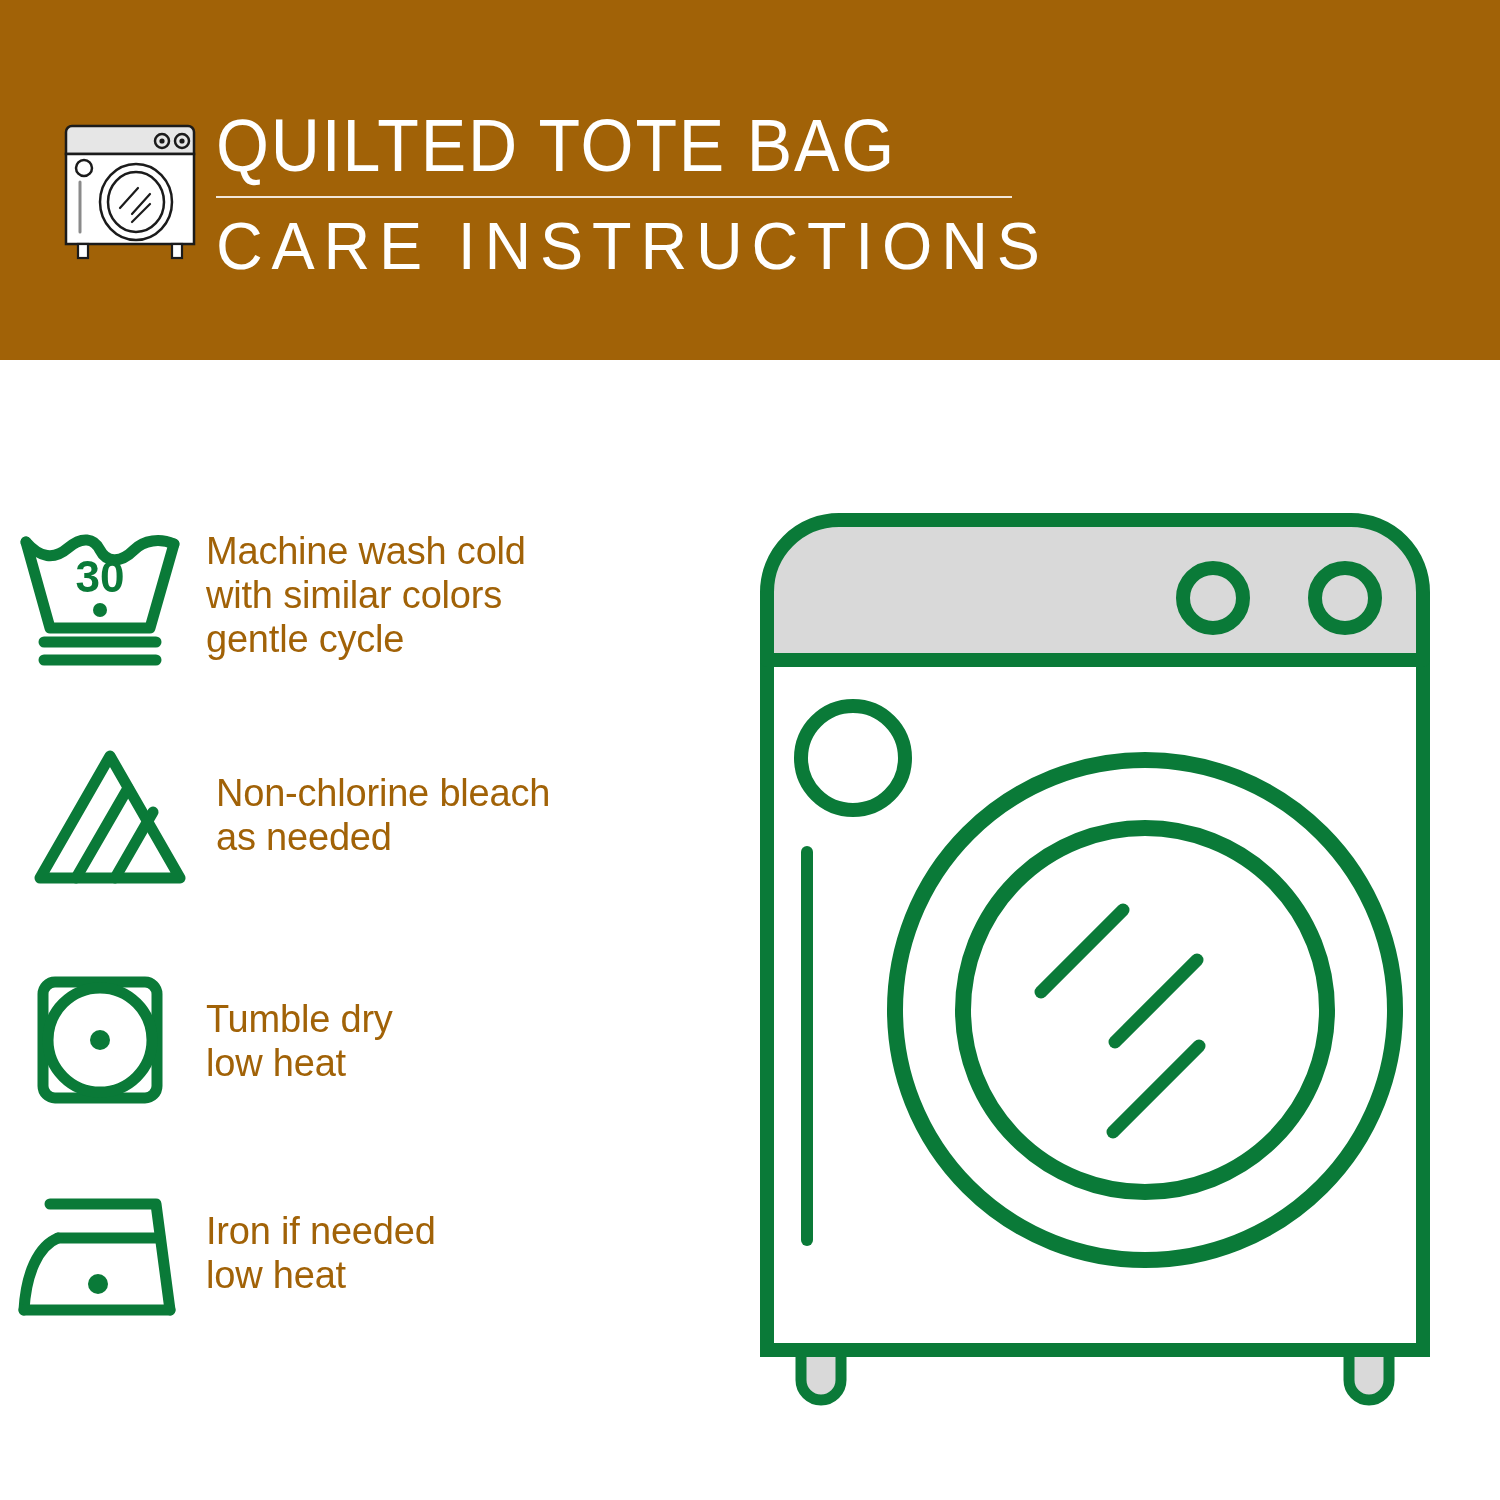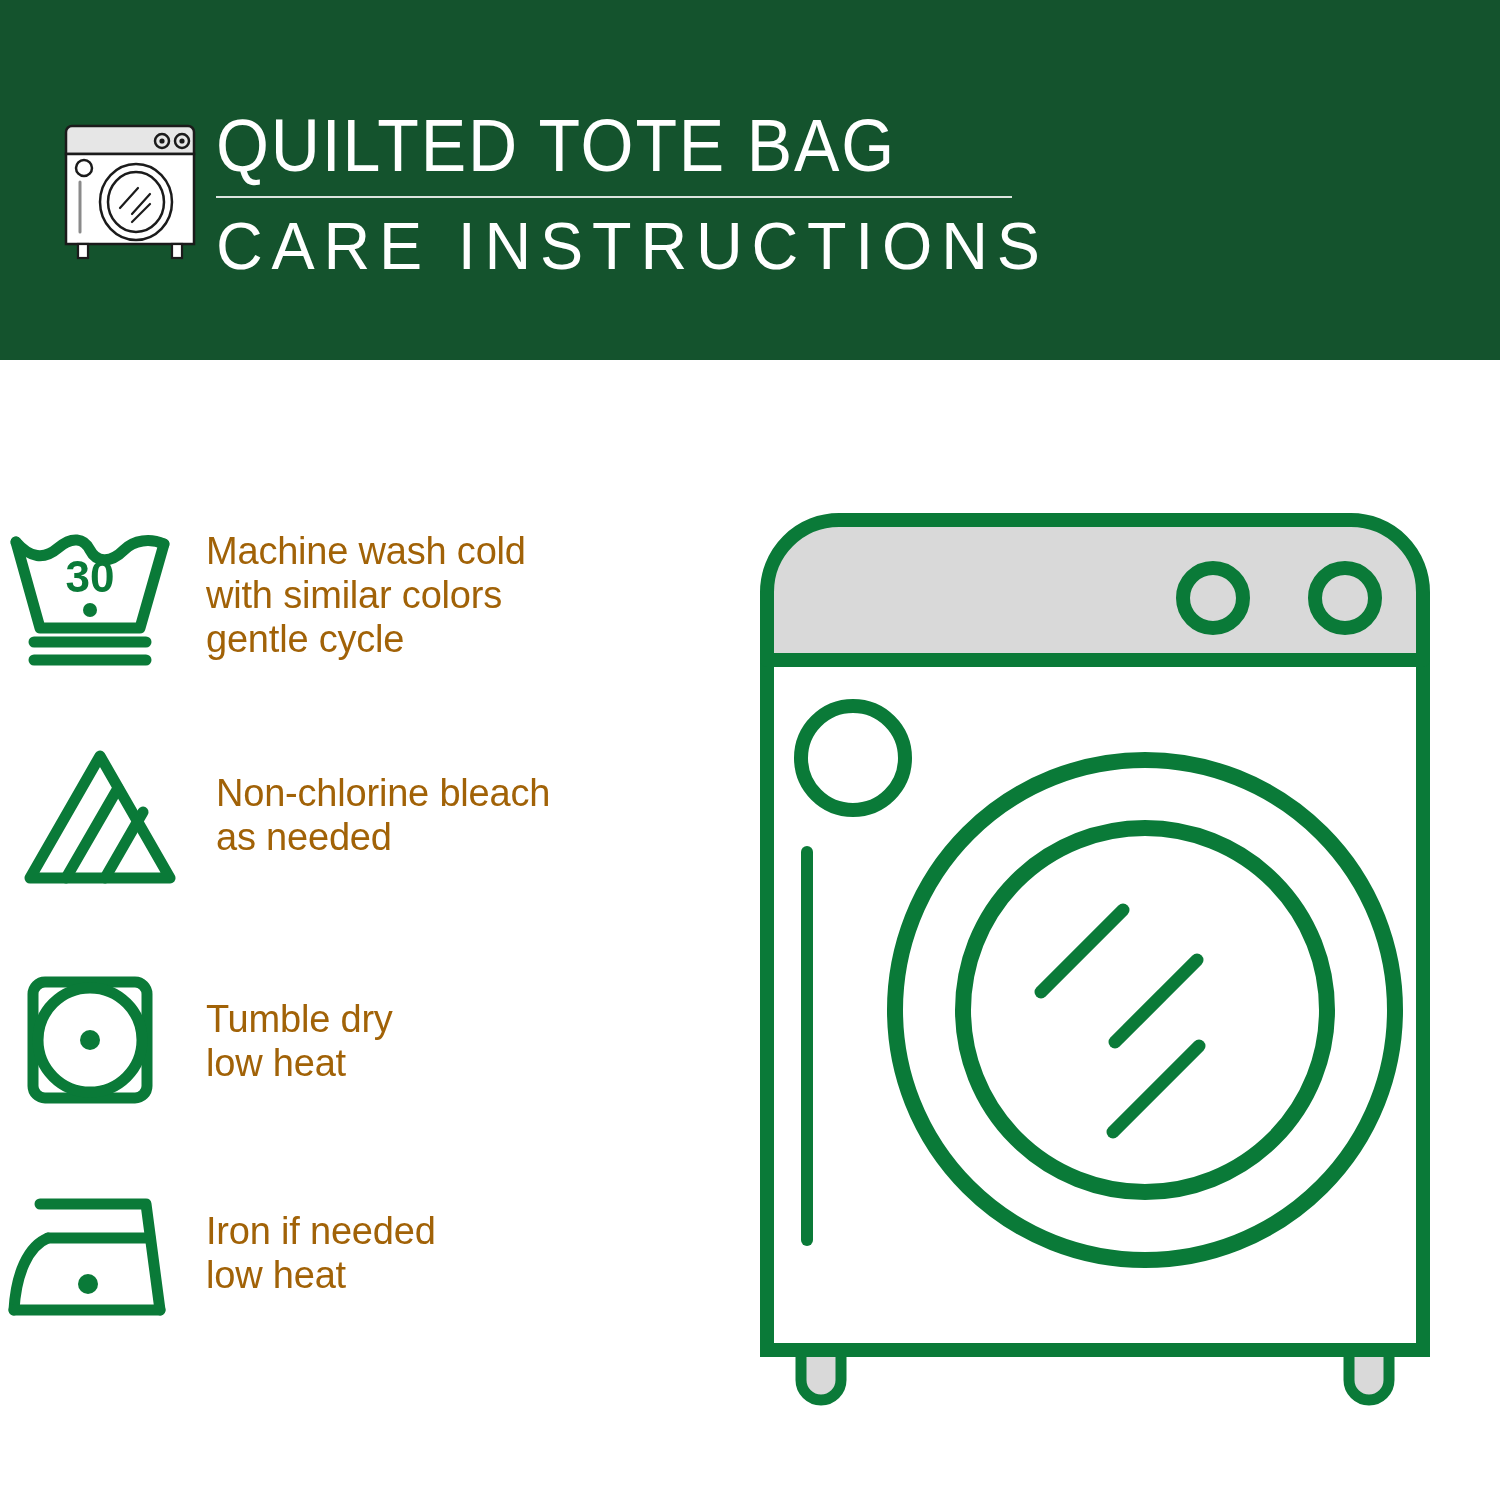--- a/index.html
+++ b/index.html
@@ -15,21 +15,21 @@
     position: relative;
   }
 
   
   .header-band {
     position: absolute;
     left: 0;
     top: 0;
     width: 1500px;
     height: 360px;
-    background: #14532d;
+    background: #a16207;
   }
   .header-logo {
     position: absolute;
     left: 60px;
     top: 104px;
     width: 140px;
     height: 160px;
   }
   .header-text {
     position: absolute;
@@ -87,21 +87,21 @@
   .care-row-1 { top: 370px; padding-left: 10px; }
   .care-row-2 { top: 596px; }
   .care-row-3 { top: 808px; }
 
   .care-symbol {
     width: 190px;
     min-width: 190px;
     height: 170px;
     display: flex;
     align-items: center;
-    justify-content: flex-start;
+    justify-content: flex-end;
   }
   .care-label {
     color: #a16207;
     font-size: 38px;
     line-height: 44px;
     font-weight: 400;
     letter-spacing: -0.2px;
     white-space: pre-line;
     padding-left: 16px;
   }

